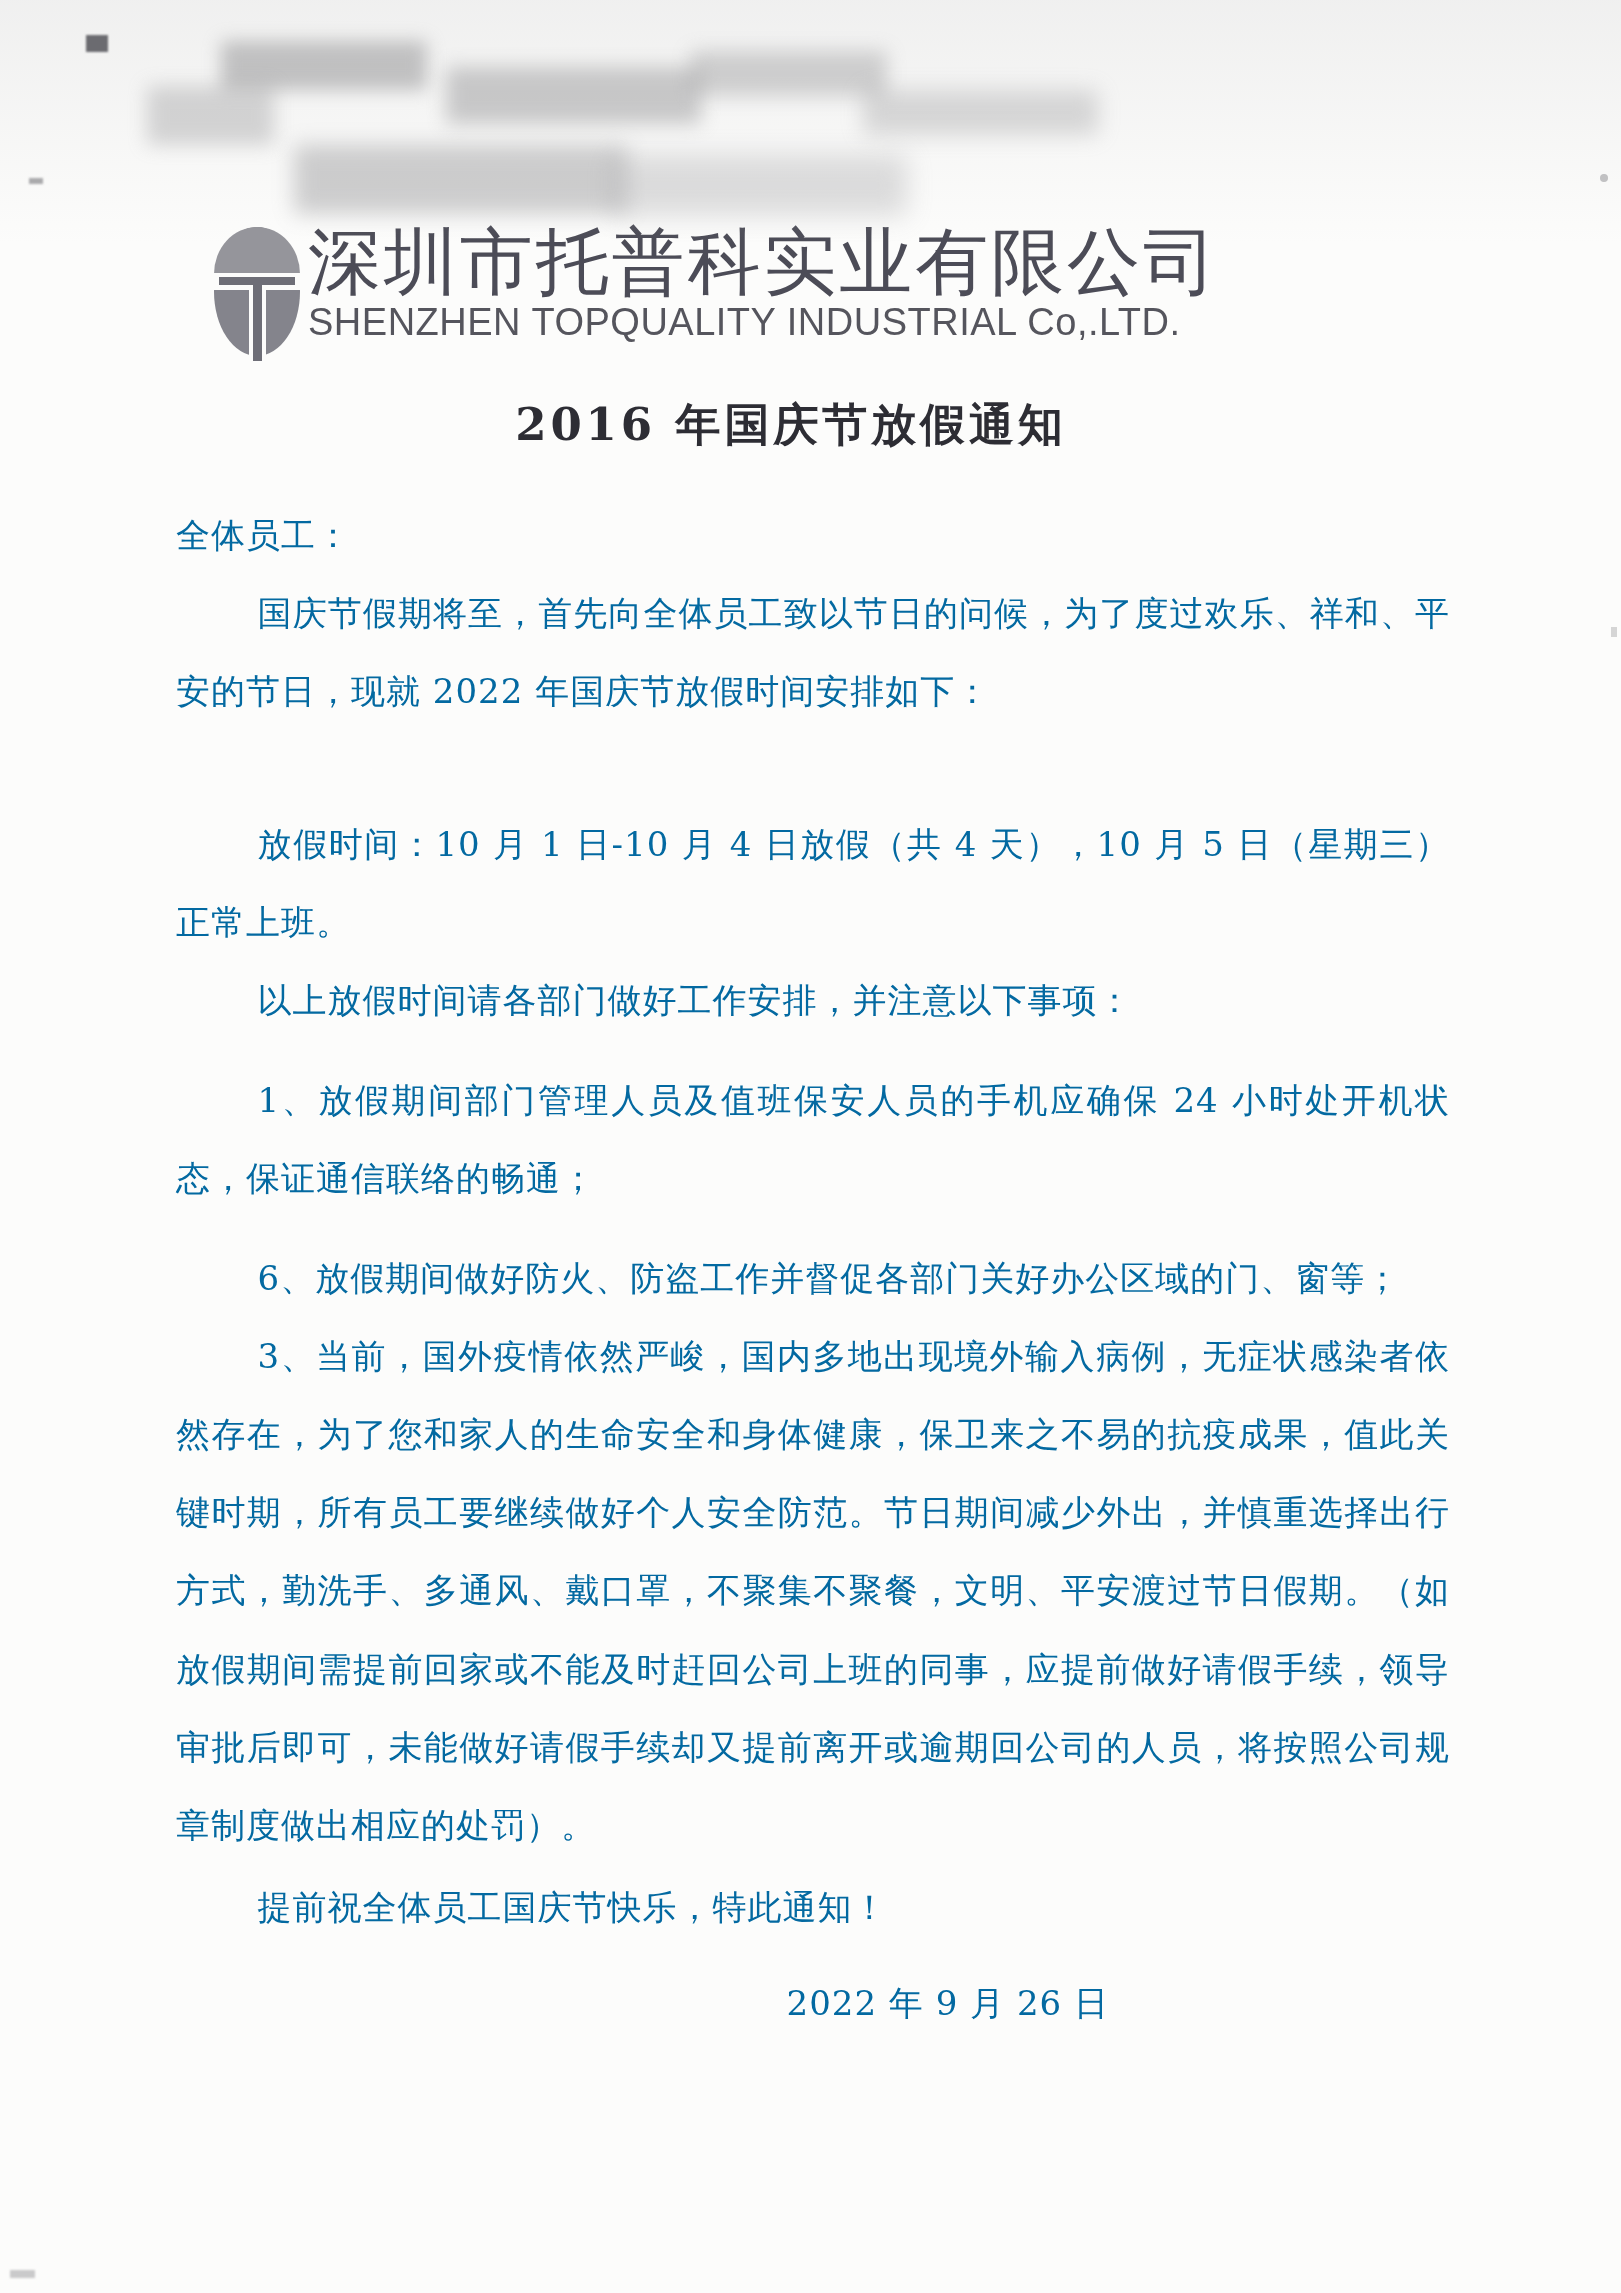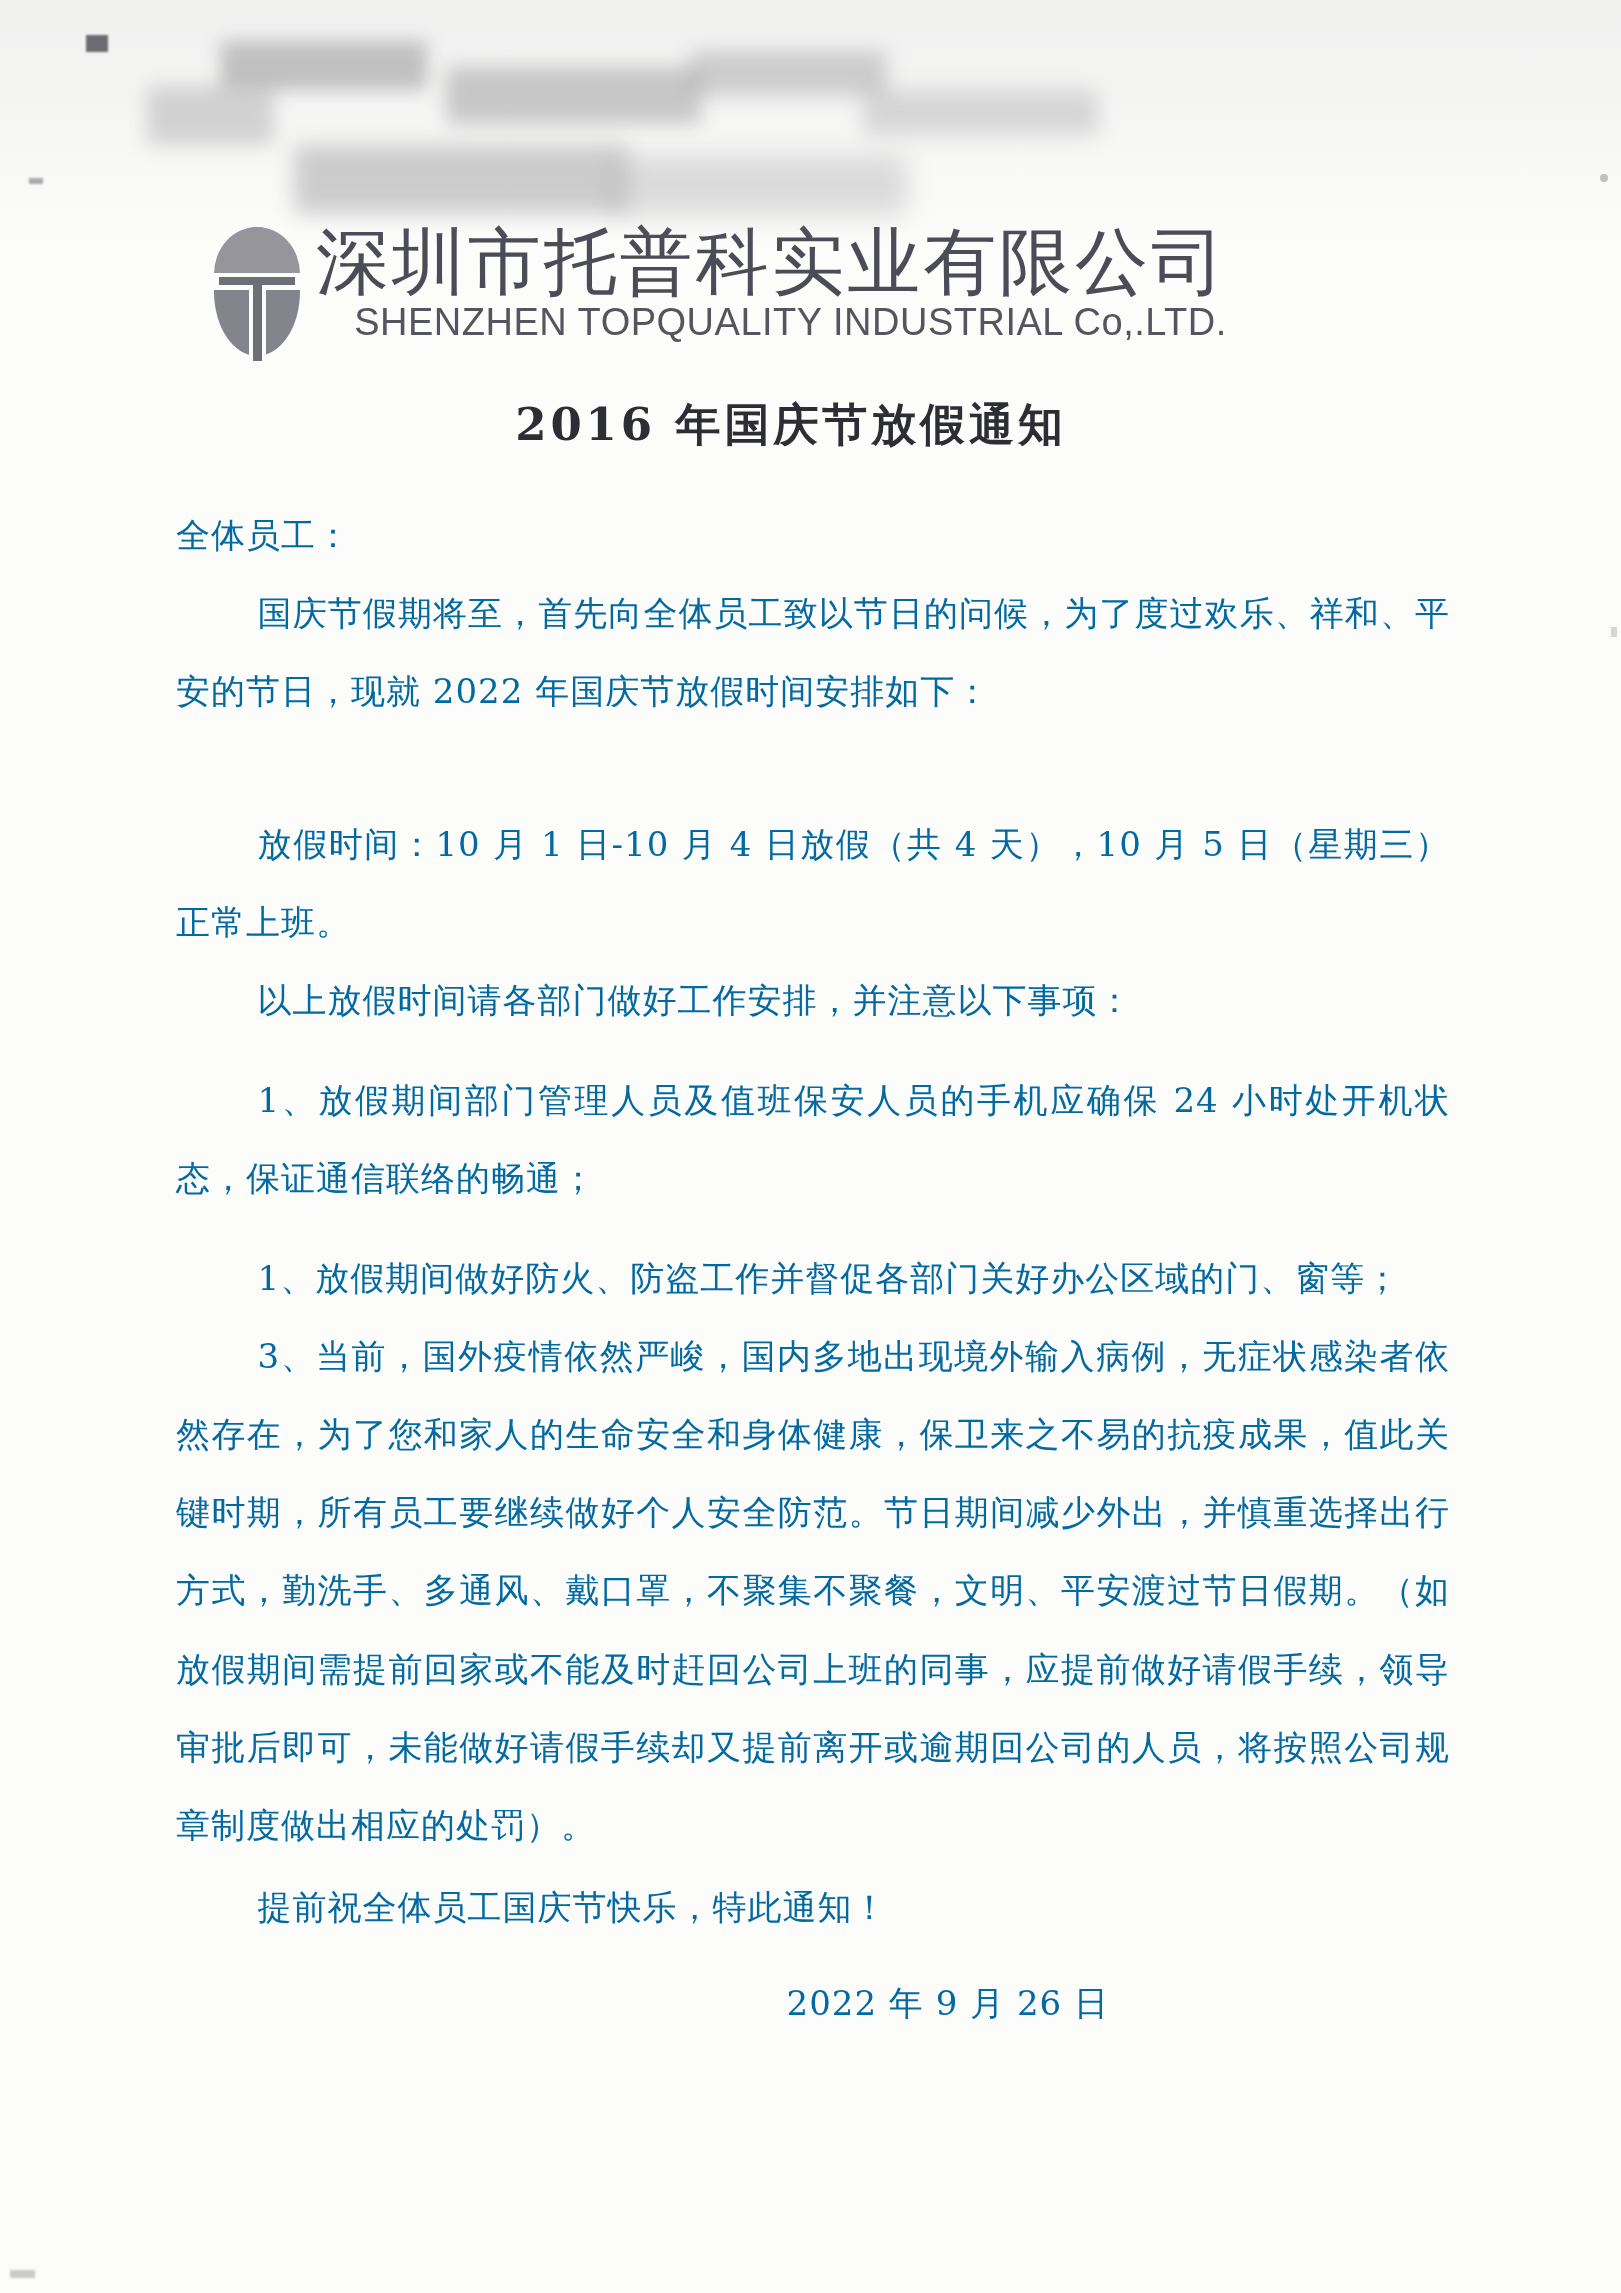--- a/index.html
+++ b/index.html
@@ -29,21 +29,21 @@
   }
   .logo { position: relative; width: 86px; height: 129px; flex: 0 0 auto; margin-top: 3.9px; }
   .logo-ellipse { position: absolute; inset: 0; border-radius: 50%; background: #84848c; }
   .logo-dome { position: absolute; top: 0; left: 0; width: 86px; height: 47px;
     border-radius: 43px 43px 0 0 / 47px 47px 0 0; background: #95959b; }
   .logo-white-cross { position: absolute; left: -2.9px; right: -2.9px; top: 46px; height: 16.7px; background: #fcfcfb; }
   .logo-white-stem  { position: absolute; left: 35px; width: 16.7px; top: 46px; height: 93px; background: #fcfcfb; }
   .logo-t-cross { position: absolute; left: 4.9px; right: 4.9px; top: 50px; height: 7.8px; background: #6e6e77; }
   .logo-t-stem  { position: absolute; left: 39px; width: 8.8px;  top: 50px; height: 84px; background: #6e6e77; }
 
-  .names { margin-left: 16px; text-align: right; }
+  .names { margin-left: 8px; }
   .company-zh {
     font-size: 73px; line-height: 1.08; color: #4c4c57;
     letter-spacing: 2.9px; white-space: nowrap;
   }
   .company-en {
     font-family: "Liberation Sans", "DejaVu Sans", sans-serif;
     font-size: 38px; line-height: 1.05; color: #55555d;
     letter-spacing: 0.5px; white-space: nowrap; margin-top: 1px;
   }
 
@@ -102,21 +102,21 @@
 
   <h1 class="notice-title">2016 年国庆节放假通知</h1>
 
   <main class="notice-body">
     <p class="salutation">全体员工：</p>
 
     <p class="para">国庆节假期将至，首先向全体员工致以节日的问候，为了度过欢乐、祥和、平安的节日，现就 2022 年国庆节放假时间安排如下：</p>
     <p class="para gap-before">放假时间：10 月 1 日-10 月 4 日放假（共 4 天），10 月 5 日（星期三）正常上班。</p>
     <p class="para">以上放假时间请各部门做好工作安排，并注意以下事项：</p>
     <p class="para sm-gap">1、放假期间部门管理人员及值班保安人员的手机应确保 24 小时处开机状态，保证通信联络的畅通；</p>
-    <p class="para sm-gap">1、放假期间做好防火、防盗工作并督促各部门关好办公区域的门、窗等；</p>
+    <p class="para sm-gap">6、放假期间做好防火、防盗工作并督促各部门关好办公区域的门、窗等；</p>
     <p class="para">3、当前，国外疫情依然严峻，国内多地出现境外输入病例，无症状感染者依然存在，为了您和家人的生命安全和身体健康，保卫来之不易的抗疫成果，值此关键时期，所有员工要继续做好个人安全防范。节日期间减少外出，并慎重选择出行方式，勤洗手、多通风、戴口罩，不聚集不聚餐，文明、平安渡过节日假期。（如放假期间需提前回家或不能及时赶回公司上班的同事，应提前做好请假手续，领导审批后即可，未能做好请假手续却又提前离开或逾期回公司的人员，将按照公司规章制度做出相应的处罚）。</p>
 
     <p class="para closing">提前祝全体员工国庆节快乐，特此通知！</p>
 
     <div class="sig">
       <p class="date">2022 年 9 月 26 日</p>
     </div>
   </main>
 </div>
 

